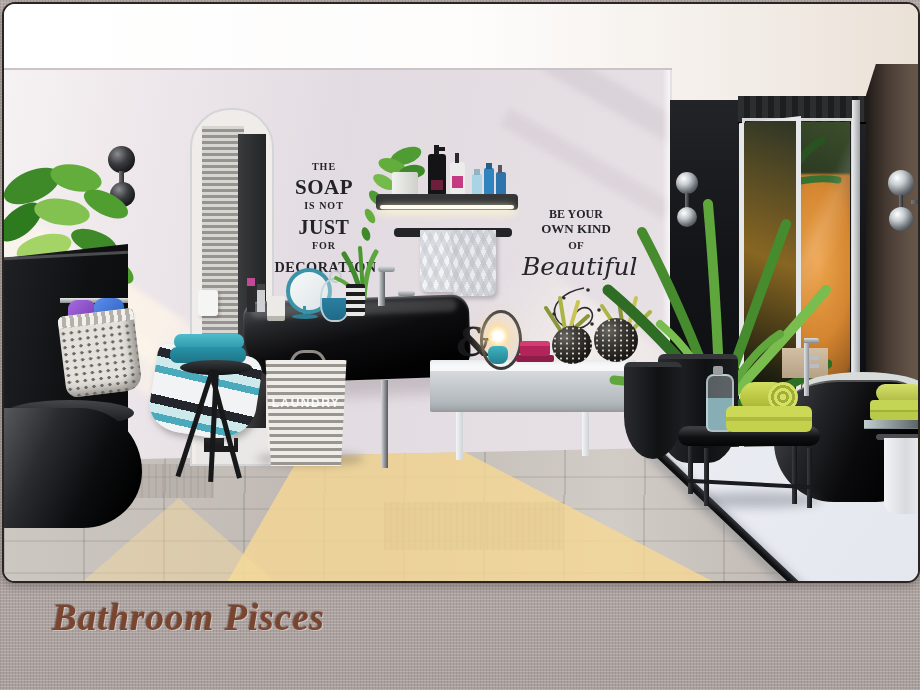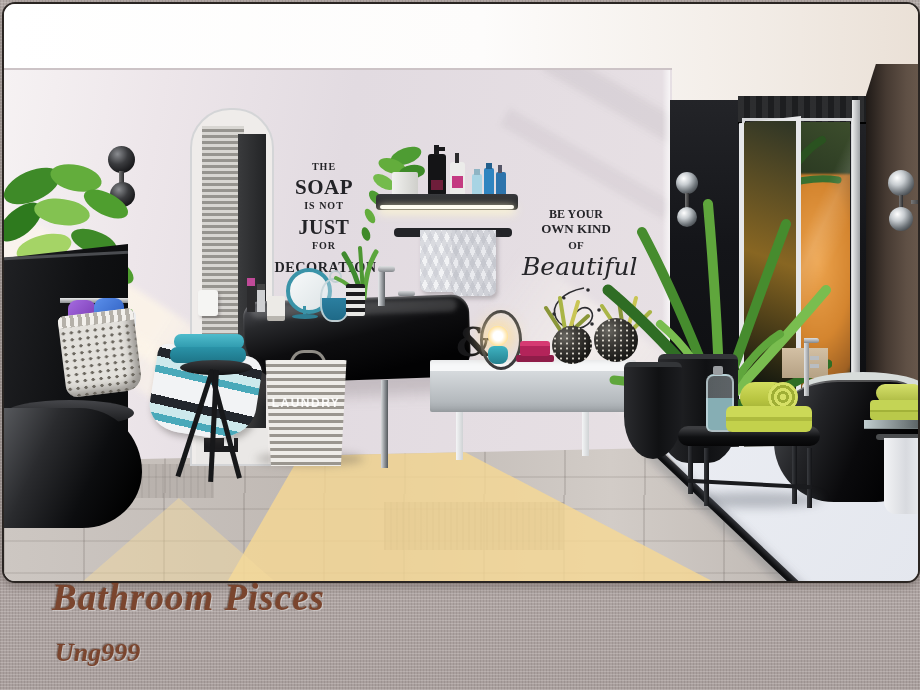--- a/index.html
+++ b/index.html
@@ -290,21 +290,21 @@
     background:linear-gradient(90deg,rgba(225,240,242,.85),rgba(160,175,178,.5));
     border-bottom:1px solid rgba(120,130,132,.6);}
   #rtowel-rail{left:872px;top:430px;width:48px;height:6px;background:#4a4c4e;border-radius:3px;}
   #rtowel{left:880px;top:434px;width:40px;height:76px;border-radius:0 0 8px 12px;
     background:linear-gradient(90deg,#f2f3f5 0%,#d8dadf 55%,#eceef0 100%);}
 
   #vignette{left:0;top:0;width:920px;height:577px;pointer-events:none;
     background:radial-gradient(150% 130% at 50% 38%,rgba(0,0,0,0) 62%,rgba(35,30,28,.16) 85%,rgba(25,22,20,.45) 100%);}
 
   
-  #caption-title{left:52px;top:576px;font-family:"Liberation Serif",serif;font-style:italic;
+  #caption-title{left:52px;top:596px;font-family:"Liberation Serif",serif;font-style:italic;
     font-weight:bold;font-size:37px;color:#7a452e;letter-spacing:1px;
     text-shadow:1px 1px 0 rgba(255,255,255,.35),-1px -1px 1px rgba(60,30,15,.45);}
   #caption-author{left:55px;top:638px;font-family:"Liberation Serif",serif;font-style:italic;
     font-weight:bold;font-size:26px;color:#7a452e;
     text-shadow:1px 1px 0 rgba(255,255,255,.3),-1px -1px 1px rgba(60,30,15,.4);}
 </style>
 </head>
 <body>
 
 <div id="canvas">
@@ -587,14 +587,13 @@
     <div class="abs" id="rshelf-towel-roll"></div>
     <div class="abs" id="rshelf-towel-flat"></div>
     <div class="abs" id="glass-shelf"></div>
     <div class="abs" id="rtowel-rail"></div>
     <div class="abs" id="rtowel"></div>
 
     <div class="abs" id="vignette"></div>
   </div>
 
   <div class="abs" id="caption-title">Bathroom Pisces</div>
-  <div class="abs" id="caption-author">Ung999</div>
 </div>
 
 </body></html>

